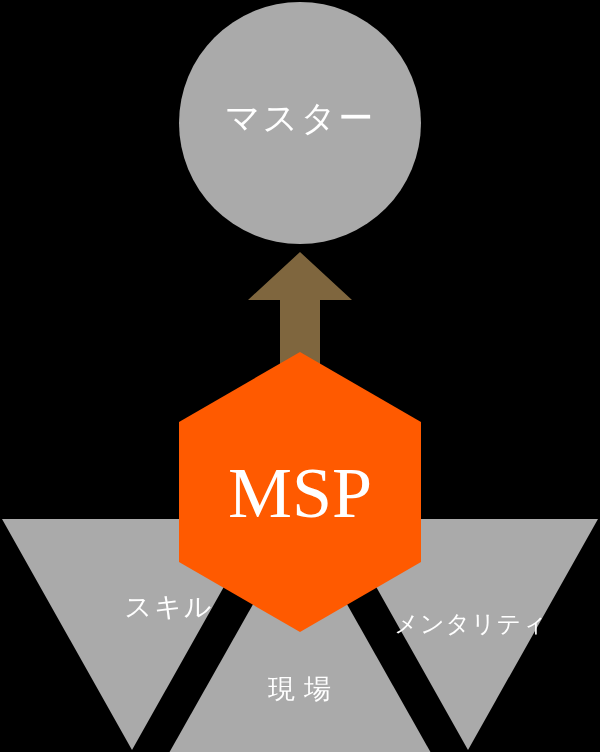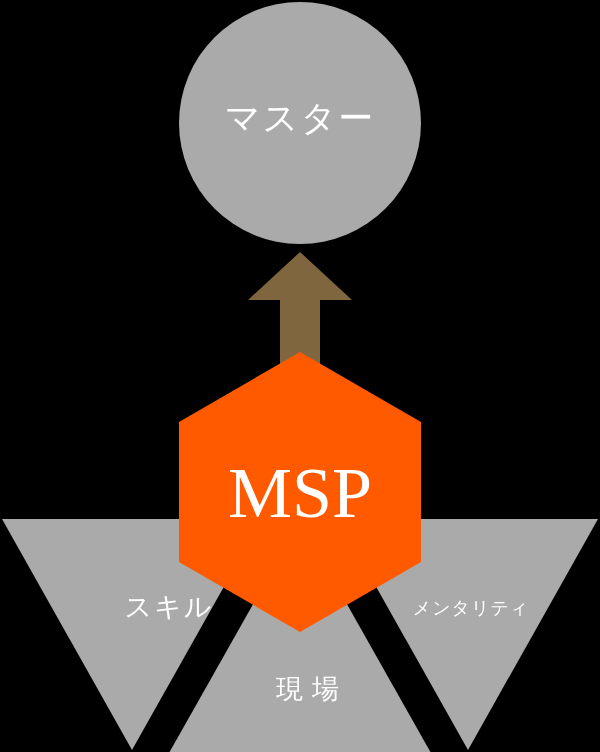--- a/index.html
+++ b/index.html
@@ -42,30 +42,29 @@
   }
   .skill-label {
     left: 133px;
     top: 607px;
     font-size: 27px;
     letter-spacing: 2px;
     margin-left: 36px;
   }
   .mentality-label {
     left: 471px;
-    top: 608px;
-    font-size: 18px;
+    top: 624px;
+    font-size: 24px;
     letter-spacing: 1px;
   }
   .field-label {
     left: 304px;
     top: 689px;
     font-size: 27px;
     letter-spacing: 9px;
-    margin-left: 8px;
   }
 </style>
 </head>
 <body>
 
 <div class="stage">
 
   <svg width="600" height="752" viewBox="0 0 600 752">
 
     <rect x="0" y="0" width="600" height="752" fill="#000000"></rect>

